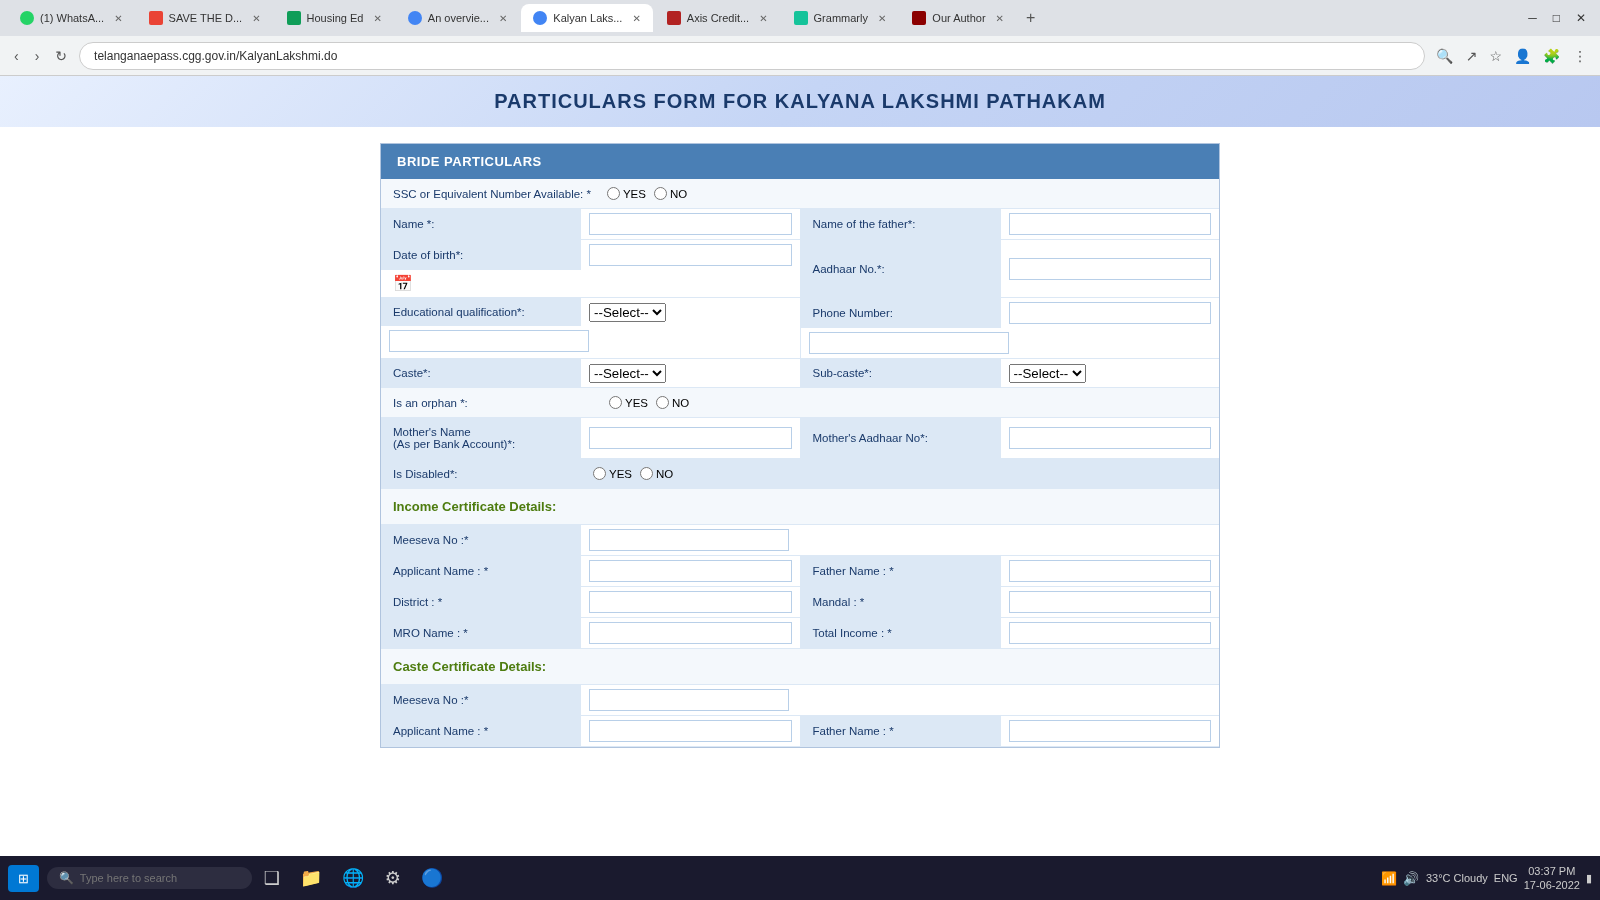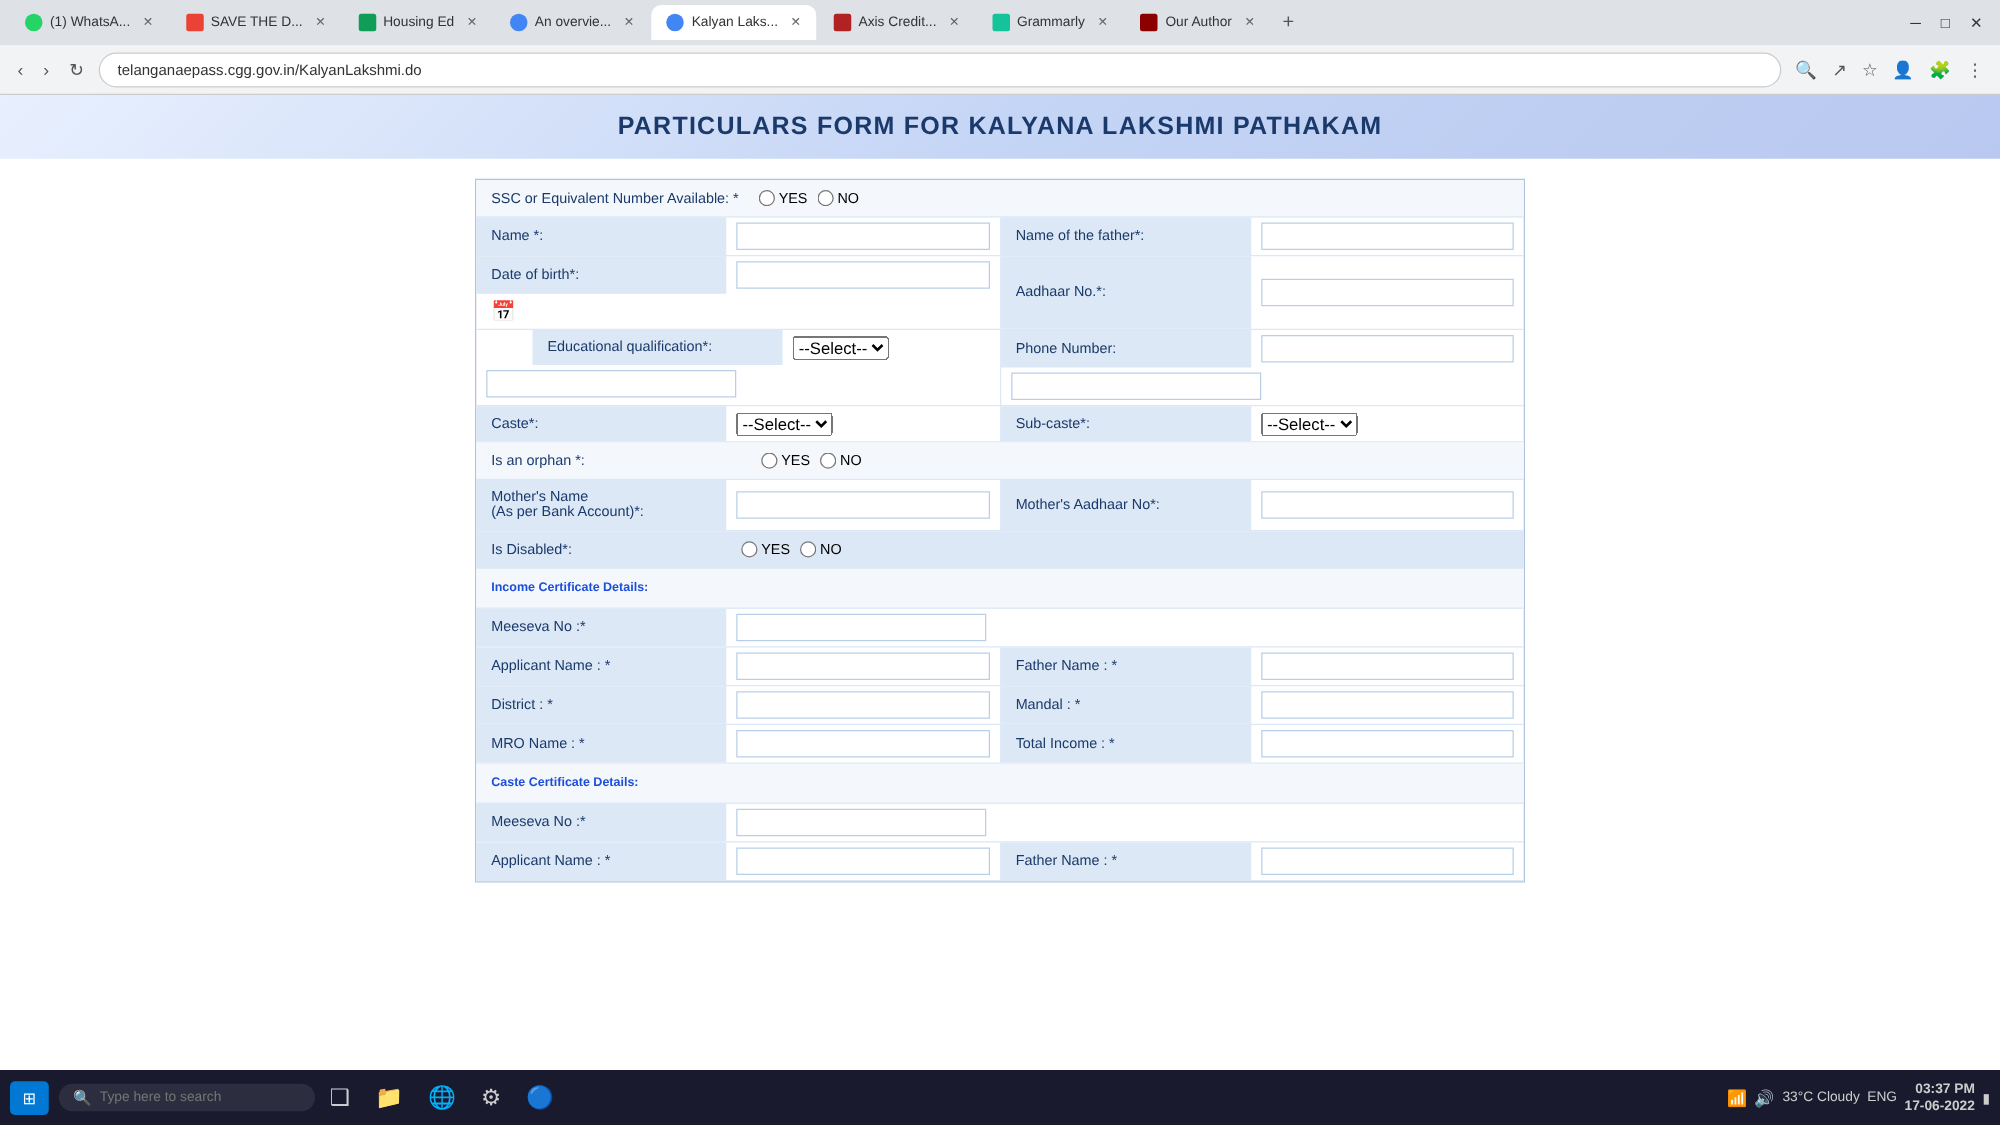--- a/index.html
+++ b/index.html
@@ -52,34 +52,34 @@
     .left-field { display: flex; flex: 1; border-right: 1px solid #dce8f5; }
     .right-field { display: flex; flex: 1; }
 
     .cal-icon { font-size: 16px; cursor: pointer; color: #555; }
 
     
     .orphan-row { display: flex; align-items: center; padding: 8px 12px; border-bottom: 1px solid #dce8f5; background: #f4f8fc; }
     .orphan-label { color: #1a3a6b; font-size: 11.5px; margin-right: 16px; width: 200px; }
 
     
-    .section-title-row { padding: 10px 12px; font-size: 10px; font-weight: bold; color: #1d4ed8; background: #f4f8fc; border-bottom: 1px solid #dce8f5; }
+    .section-title-row { padding: 10px 12px; font-size: 13px; font-weight: bold; color: #4d7c0f; background: #f4f8fc; border-bottom: 1px solid #dce8f5; }
 
     
     .disabled-row { display: flex; align-items: center; padding: 8px 12px; border-bottom: 1px solid #dce8f5; background: #dce8f5; }
     .disabled-label { color: #1a3a6b; font-size: 11.5px; width: 200px; }
 
     
     .taskbar { position: fixed; bottom: 0; width: 1600px; height: 44px; background: #1a1a2e; display: flex; align-items: center; padding: 0 8px; gap: 4px; z-index: 1000; }
     .taskbar-start { background: #0078d4; border: none; color: #fff; padding: 6px 10px; border-radius: 4px; cursor: pointer; font-size: 13px; }
     .taskbar-search { display: flex; align-items: center; background: #2d2d40; border-radius: 16px; padding: 4px 12px; gap: 6px; margin-left: 4px; }
     .taskbar-search input { background: none; border: none; color: #fff; font-size: 11px; outline: none; width: 160px; }
     .taskbar-icon { font-size: 18px; padding: 4px 8px; cursor: pointer; color: #ccc; }
     .taskbar-tray { margin-left: auto; display: flex; align-items: center; gap: 6px; color: #ccc; font-size: 11px; }
-    .tray-time { text-align: right; line-height: 1.3; font-weight: bold; }
+    .tray-time { text-align: center; line-height: 1.3; }
     .tray-icons { display: flex; gap: 6px; font-size: 13px; }
 
     .tab-favicon-whatsapp { background: #25d366; border-radius: 50%; }
 
     .full-label { background: #dce8f5; color: #1a3a6b; padding: 8px 12px; font-size: 11.5px; display: flex; align-items: center; width: 200px; flex-shrink: 0; }
     .full-input { flex: 1; padding: 4px 8px; display: flex; align-items: center; }
     .full-input input { width: 100%; border: 1px solid #b8cfe8; padding: 4px 6px; font-size: 11.5px; }
 
     .mother-row { display: flex; border-bottom: 1px solid #dce8f5; }
     .mother-left { display: flex; flex: 1; border-right: 1px solid #dce8f5; }
@@ -164,20 +164,21 @@
 </div>
 
 <div class="page-content">
 
   <div class="header-banner">
     <div class="header-title">PARTICULARS FORM FOR KALYANA LAKSHMI PATHAKAM</div>
   </div>
 
   <div class="form-container">
 
+    <div class="section-header">BRIDE PARTICULARS</div>
 
     <div class="form-body">
 
       <div class="ssc-row">
         <span class="ssc-label">SSC or Equivalent Number Available: *</span>
         <div class="radio-group">
           <label>
             <input type="radio" name="ssc" value="yes" style="">
             <span>YES</span>
           </label>
@@ -218,21 +219,21 @@
         <div class="right-field">
           <div class="full-label label-col2">Aadhaar No.*:</div>
           <div class="full-input">
             <input type="text" style="">
           </div>
         </div>
       </div>
 
       <div class="two-col-row edu-row">
         <div class="edu-left">
-          <div style="display:flex;margin-left:45px;">
+          <div style="display:flex;">
             <div class="full-label label-col">Educational qualification*:</div>
             <div class="full-input">
               <select>
                 <option>--Select--</option>
               </select>
             </div>
           </div>
           <div class="sub-input">
             <input type="text" style="width: 200px;">
           </div>

